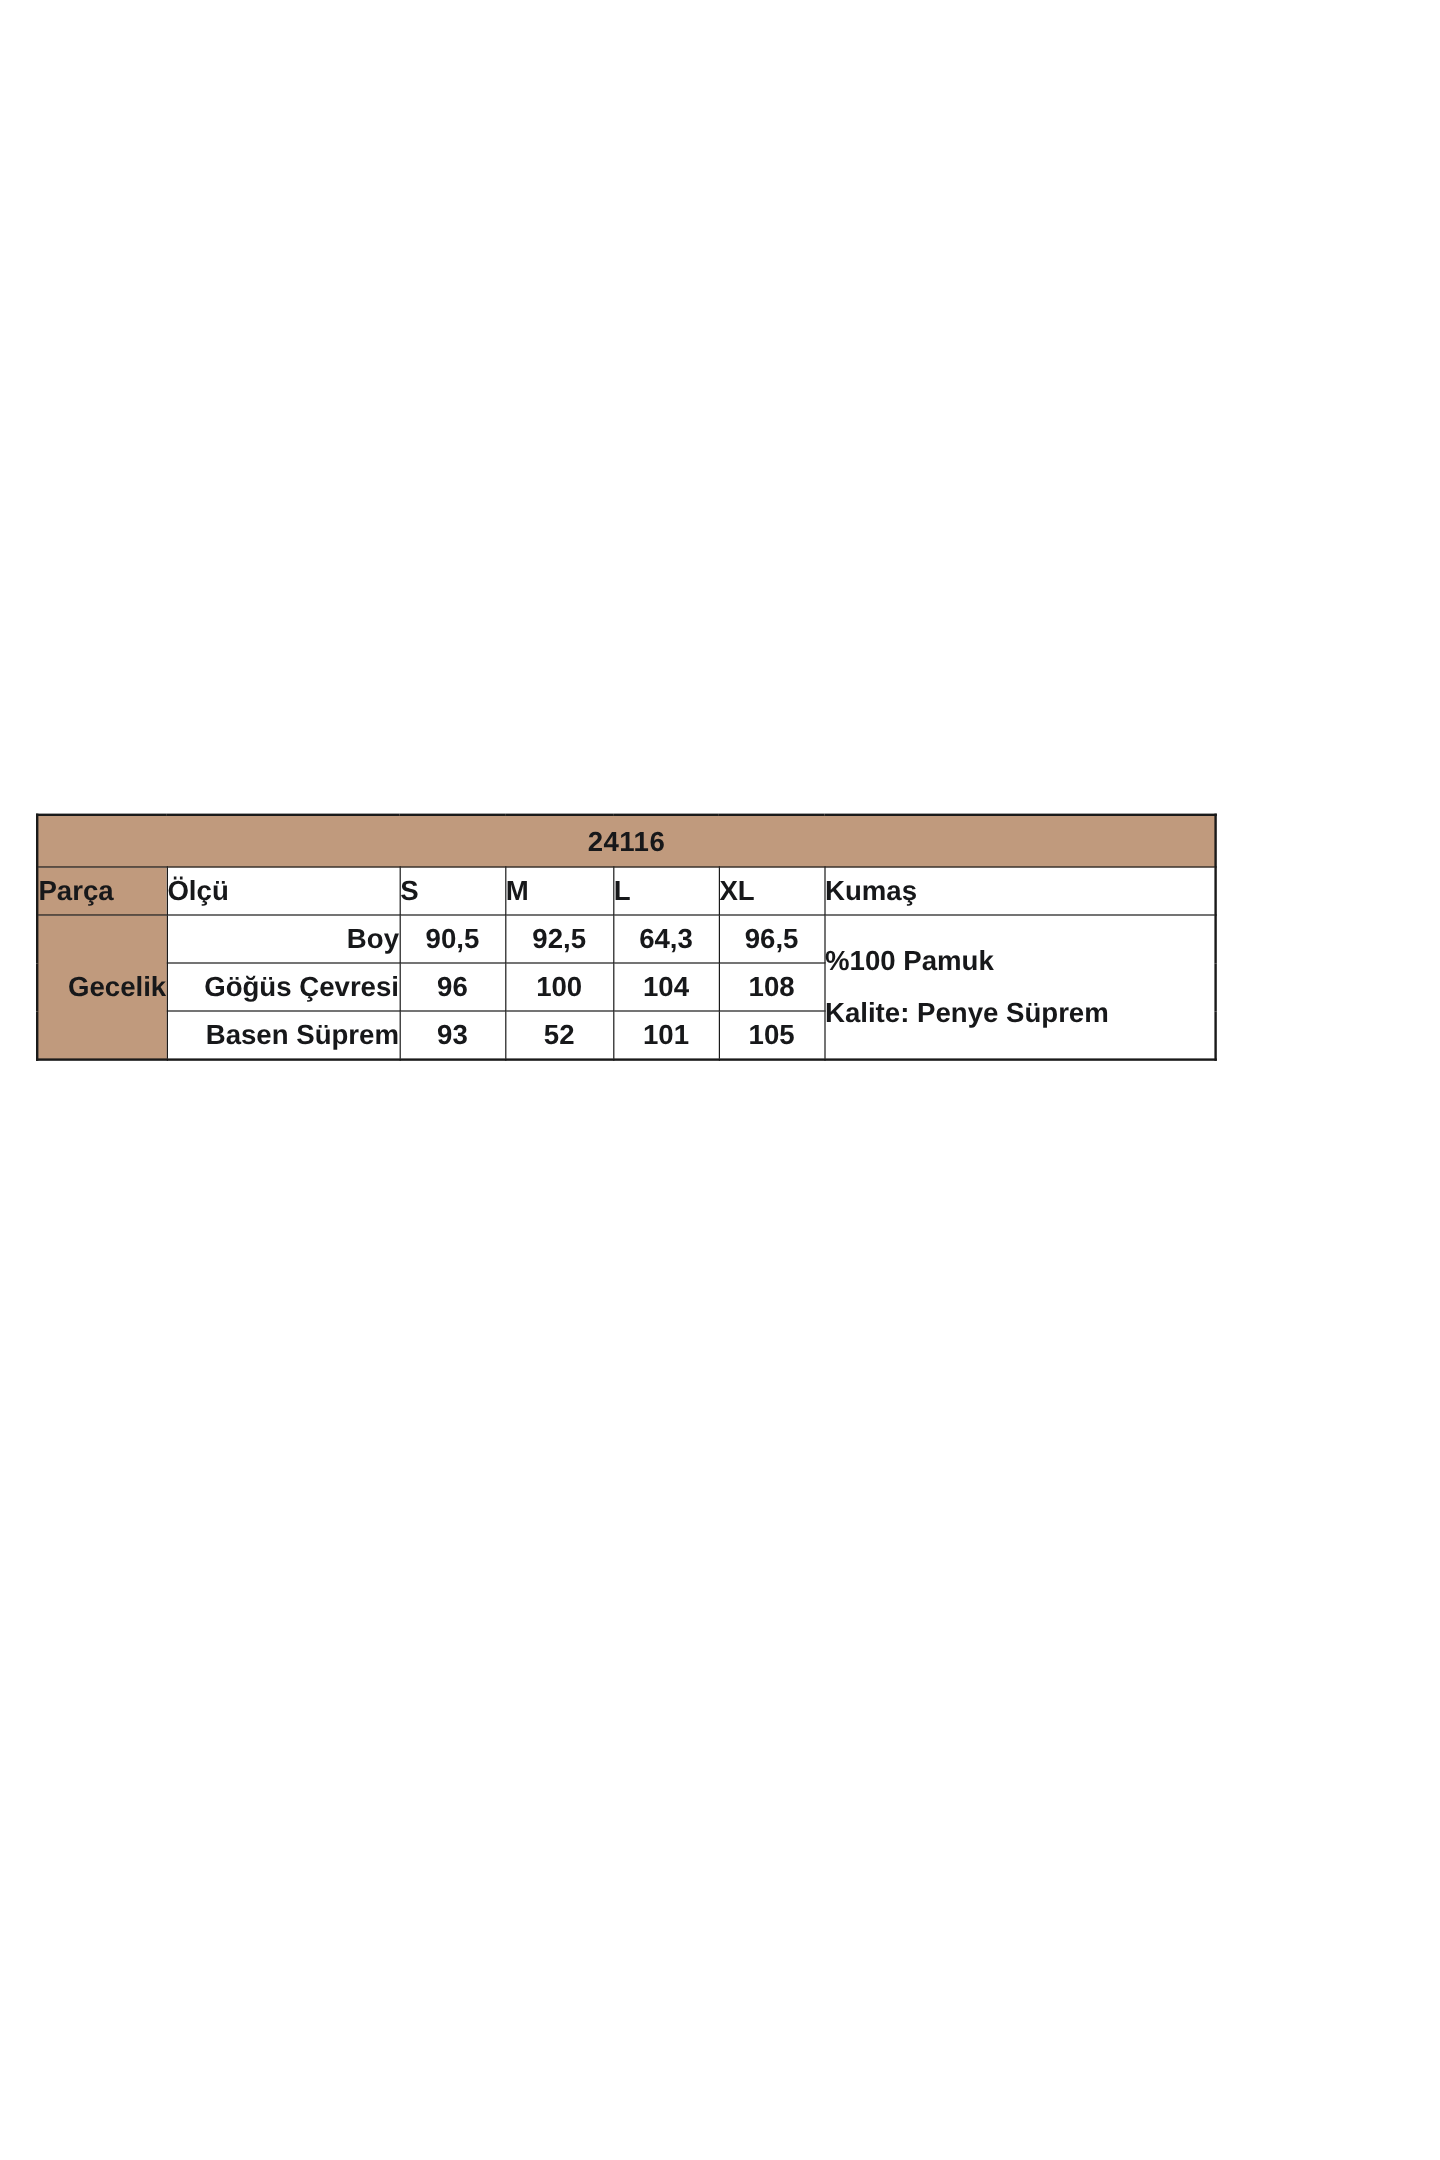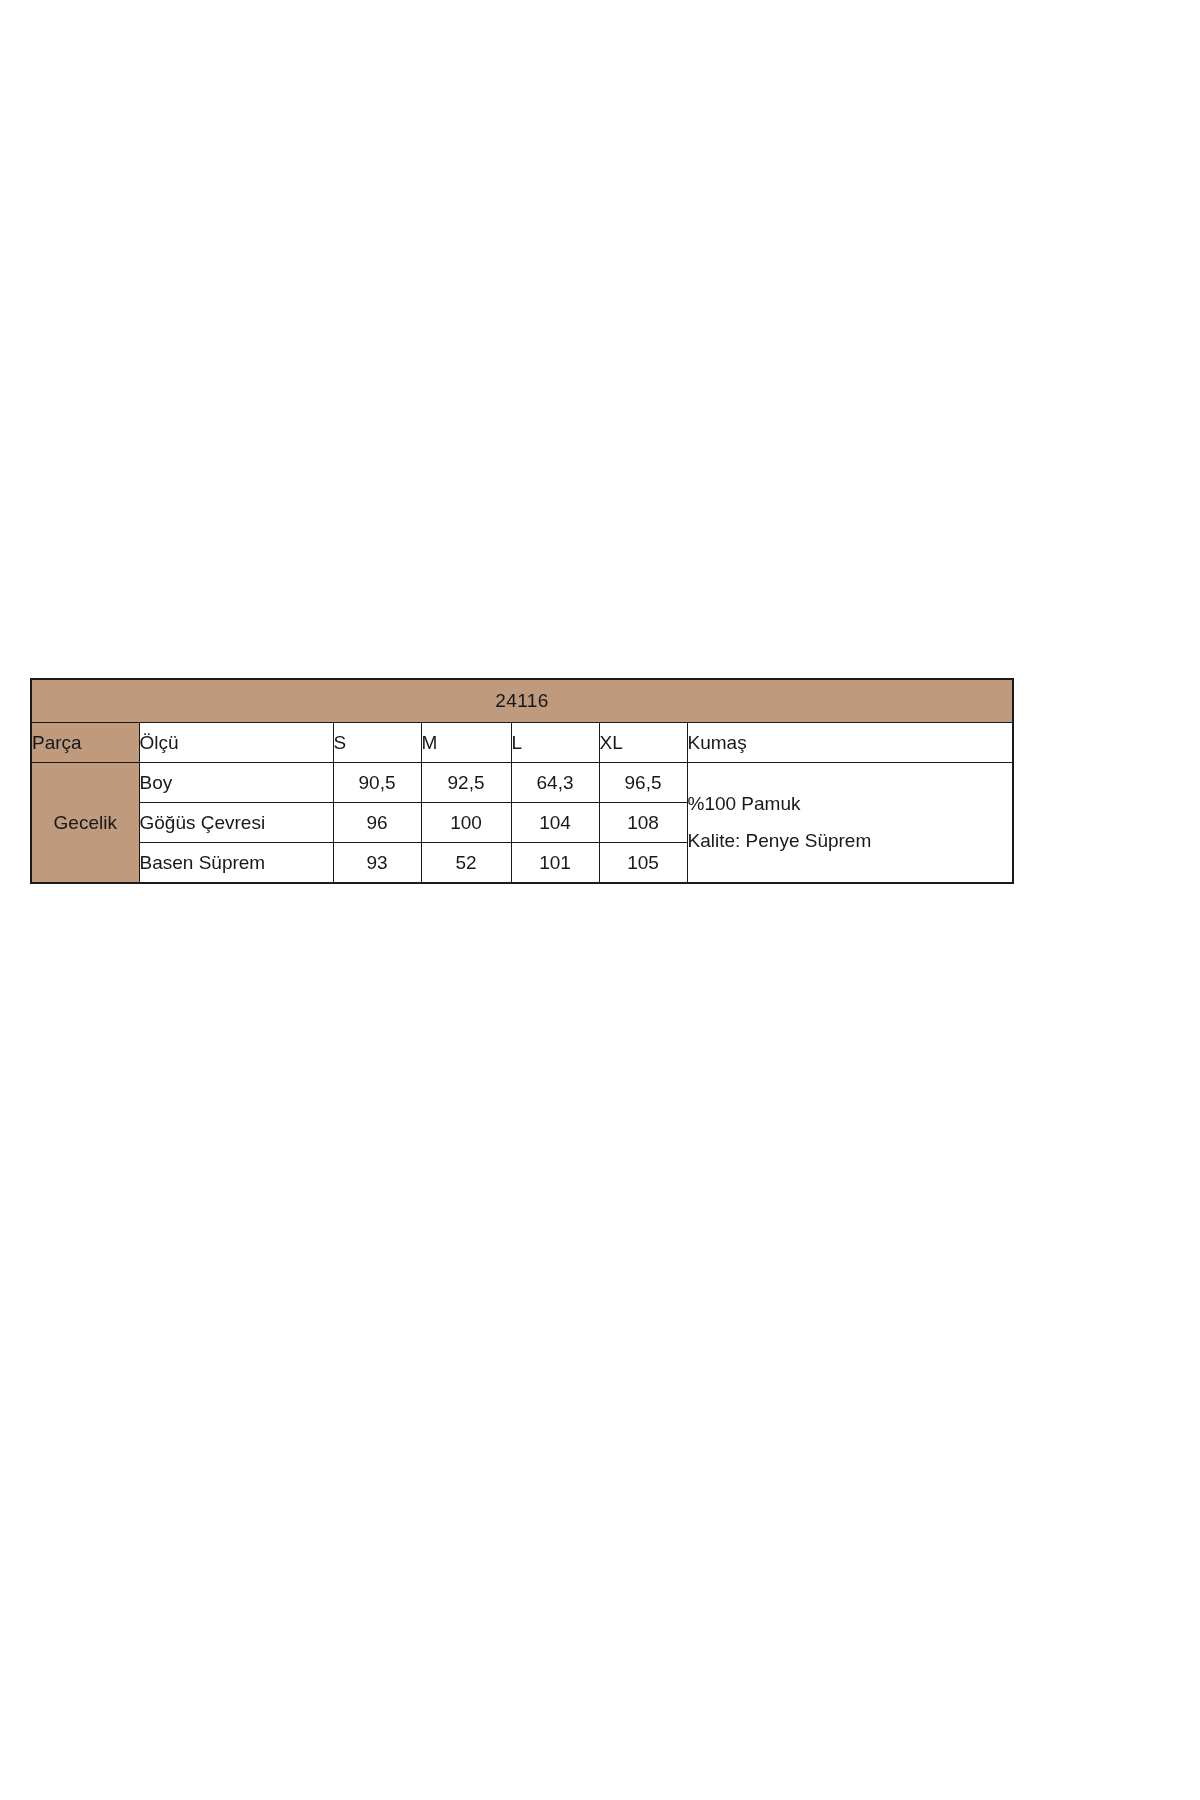--- a/index.html
+++ b/index.html
@@ -27,22 +27,22 @@
     border-collapse: collapse;
     width: 100%;
     table-layout: fixed;
     border: 2px solid #1a1a1a;
   }
 
   table.size-table td,
   table.size-table th {
     border: 1.5px solid #1a1a1a;
     padding: 0;
-    font-size: 19px;
-    font-weight: normal;
+    font-size: 23px;
+    font-weight: bold;
     color: #17181a;
     vertical-align: middle;
   }
 
   
   .title-cell {
     background: #c09a7d;
     text-align: center;
     font-weight: bold;
     font-size: 21px;
@@ -58,27 +58,27 @@
     font-size: 20px;
     height: 39px;
   }
   .hdr.parca {
     background: #c09a7d;
   }
 
   
   .group-cell {
     background: #c09a7d;
-    text-align: center;
+    text-align: right;
     font-weight: bold;
     font-size: 20px;
   }
 
   .measure-cell {
-    text-align: left;
+    text-align: right;
     padding-left: 8px;
     font-size: 20px;
     height: 39px;
     white-space: nowrap;
   }
 
   .val-cell {
     text-align: center;
     font-size: 20px;
   }

